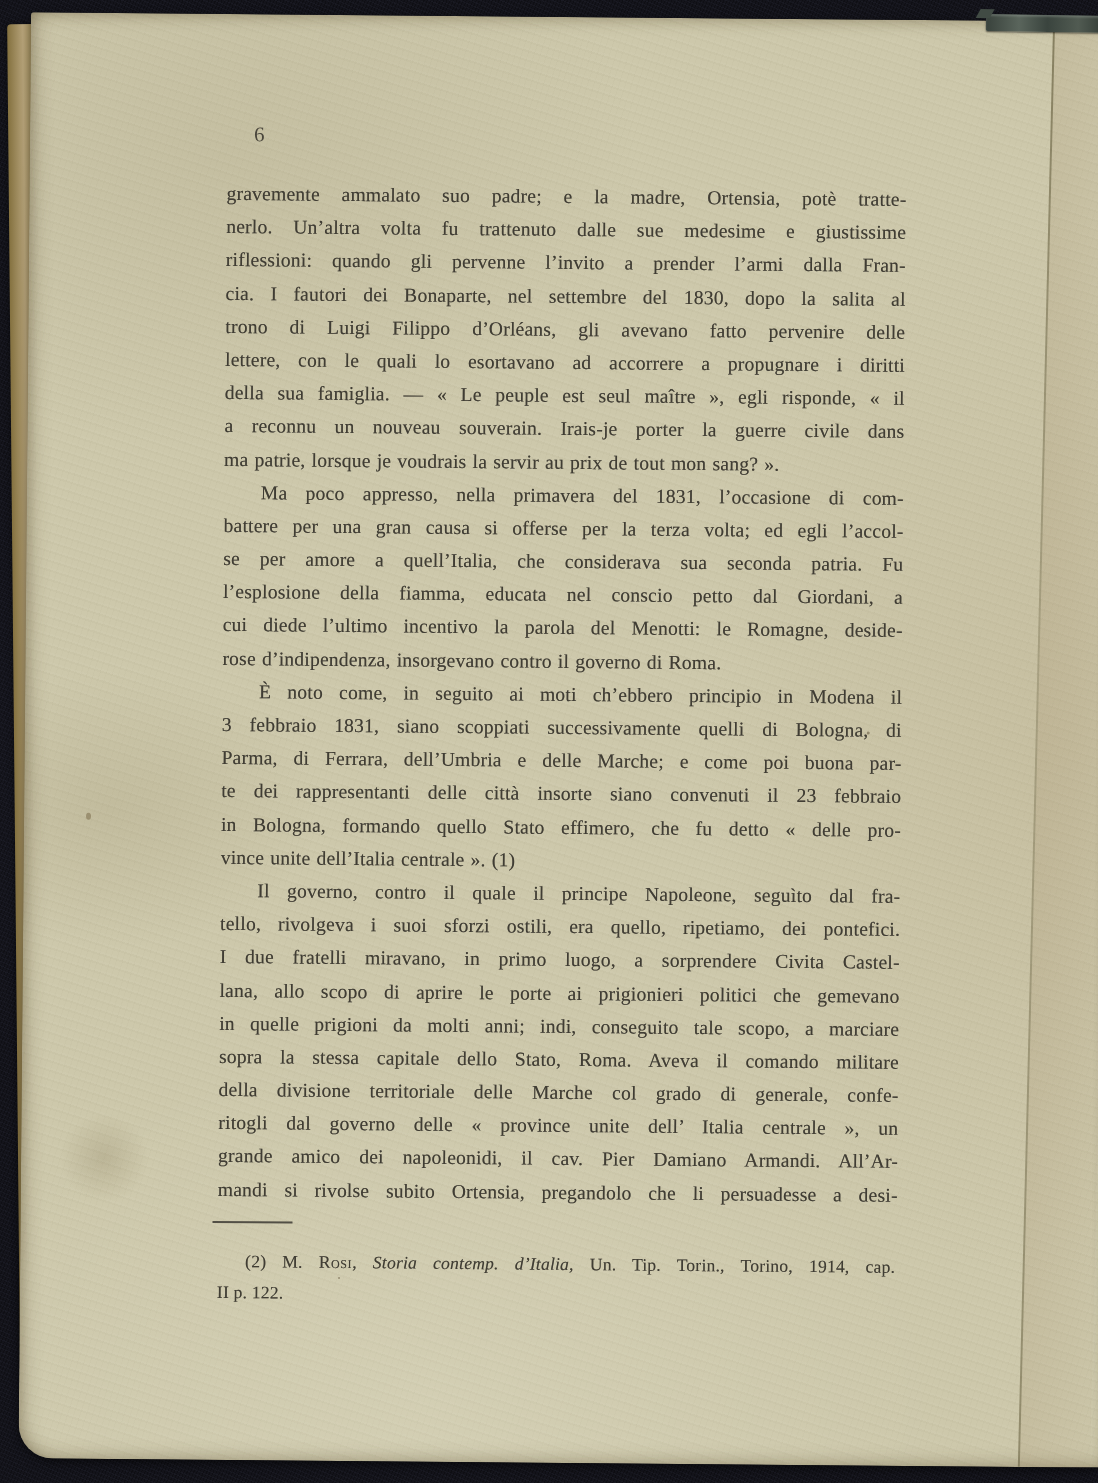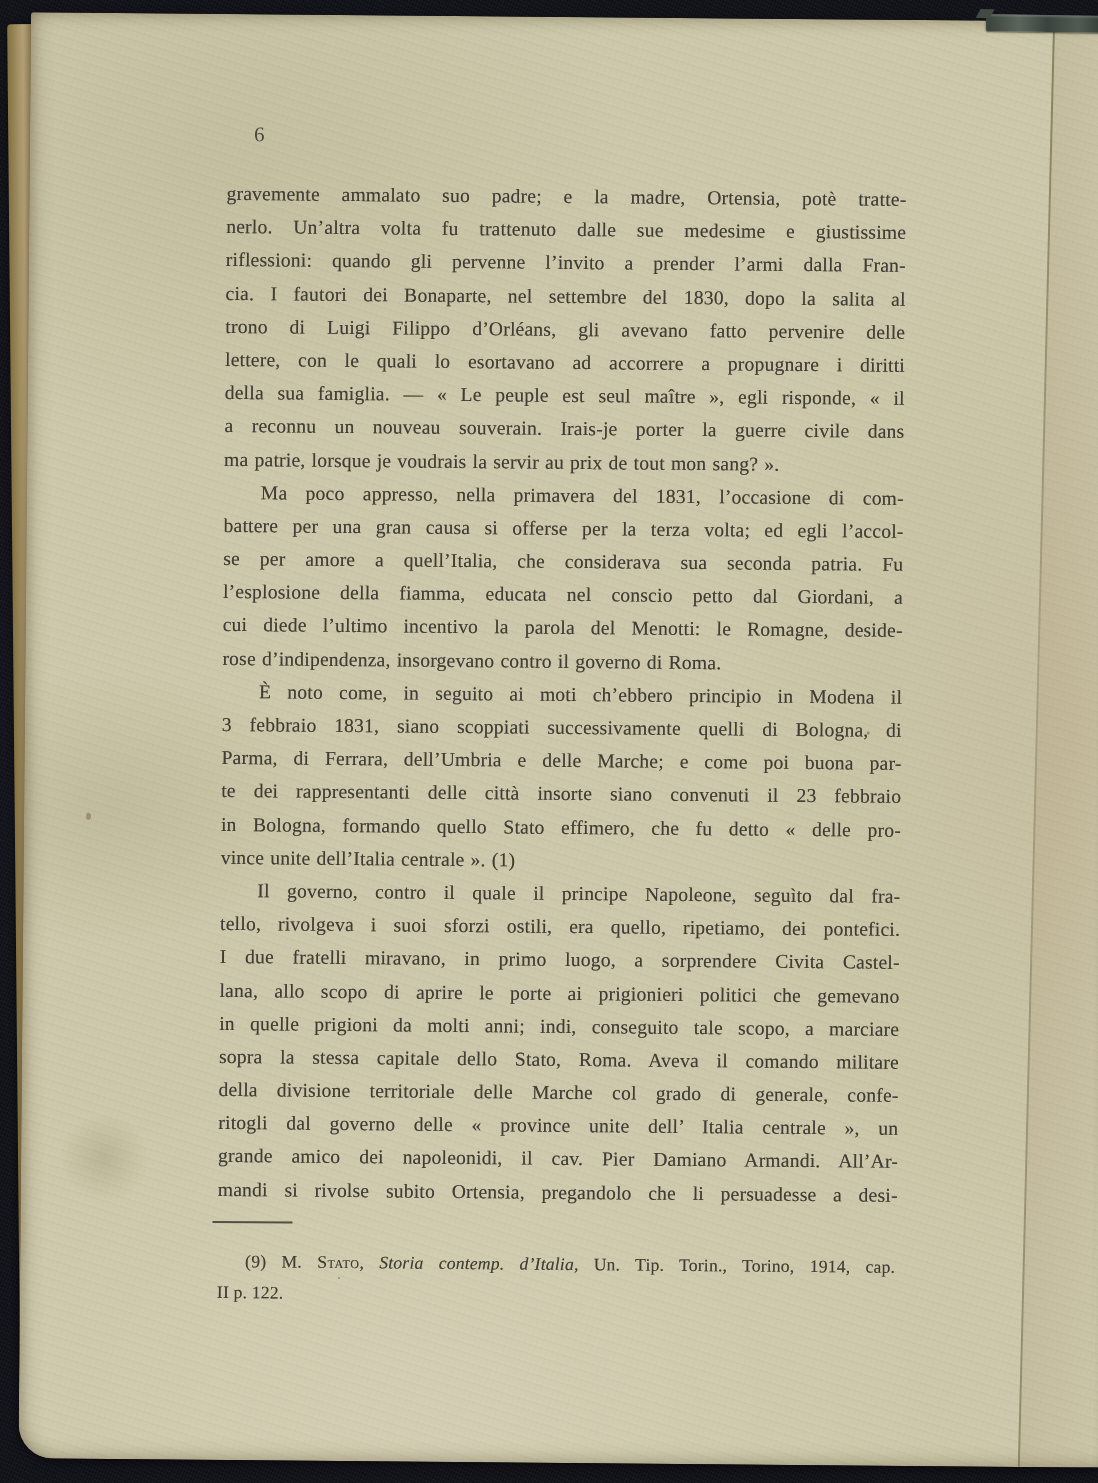--- a/index.html
+++ b/index.html
@@ -140,21 +140,21 @@
         <div class="line">sopra la stessa capitale dello Stato, Roma. Aveva il comando militare</div>
         <div class="line">della divisione territoriale delle Marche col grado di generale, confe-</div>
         <div class="line">ritogli dal governo delle « province unite dell’ Italia centrale », un</div>
         <div class="line">grande amico dei napoleonidi, il cav. Pier Damiano Armandi. All’Ar-</div>
         <div class="line">mandi si rivolse subito Ortensia, pregandolo che li persuadesse a desi-</div>
       </div>
 
     <div class="fn-rule"></div>
 
     <div class="footnote">
-      <div class="fn-line1"><span>(9) M.</span> <span class="sc">Stato</span><span>,</span> <span class="it">Storia contemp. d’Italia,</span> <span>Un. Tip. Torin., Torino, 1914, cap.</span></div>
+      <div class="fn-line1"><span>(2) M.</span> <span class="sc">Rosi</span><span>,</span> <span class="it">Storia contemp. d’Italia,</span> <span>Un. Tip. Torin., Torino, 1914, cap.</span></div>
       <div class="fn-line2">II p. 122.</div>
     </div>
 
     <div class="speck s1"></div>
     <div class="speck s2"></div>
     <div class="speck s3"></div>
     <div class="smudge"></div>
 
     <div class="crease"></div>
     <div class="crease-shade"></div>

